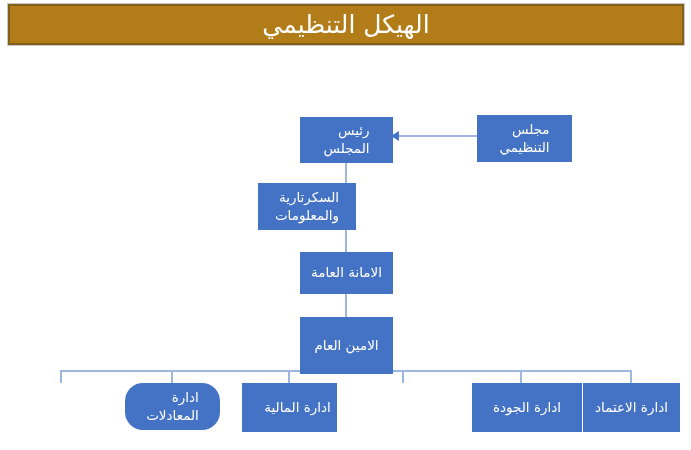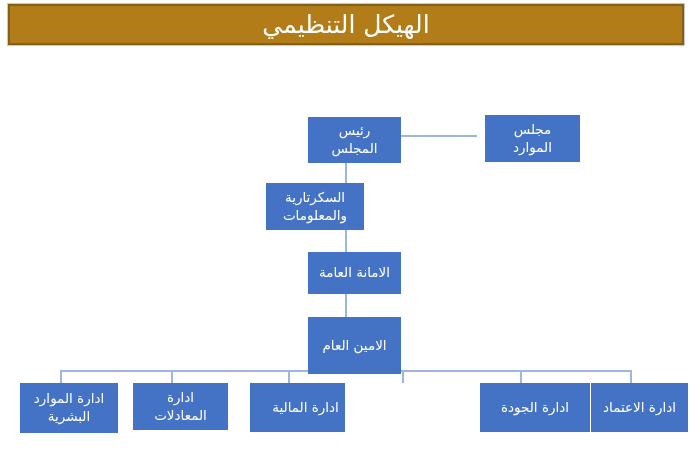--- a/index.html
+++ b/index.html
@@ -35,24 +35,23 @@
     direction: rtl;
     white-space: nowrap;
   }
   .node {
     position: absolute;
     background: var(--node-fill, #4472c4);
     color: var(--node-text, #ffffff);
     display: flex;
     align-items: center;
     justify-content: center;
-    text-align: center;
+    text-align: right;
     direction: rtl;
     box-sizing: border-box;
-    margin-left: 8px;
   }
   .node-label {
     font-size: 13.5px;
     line-height: 1.3;
     white-space: pre-line;
   }
   .conn {
     position: absolute;
     background: var(--connector, #9db6e0);
   }
@@ -84,47 +83,43 @@
   <div class="conn" style="left:60px; top:370px; width:572px; height:2px;"></div>
   <div class="conn" style="left:60px; top:371px; width:2px; height:12px;"></div>
   <div class="conn" style="left:171px; top:371px; width:2px; height:12px;"></div>
   <div class="conn" style="left:288px; top:371px; width:2px; height:12px;"></div>
   <div class="conn" style="left:402px; top:371px; width:2px; height:12px;"></div>
   <div class="conn" style="left:520px; top:371px; width:2px; height:12px;"></div>
   <div class="conn" style="left:630px; top:371px; width:2px; height:12px;"></div>
 
   <div class="node" style="left:477px; top:115px; width:95px; height:47px;">
     <span class="node-label">مجلس
-الموارد</span>
+التنظيمي</span>
   </div>
 
   <div class="node" style="left:300px; top:117px; width:93px; height:46px;">
     <span class="node-label">رئيس
 المجلس</span>
   </div>
 
   <div class="node" style="left:258px; top:183px; width:98px; height:47px;">
     <span class="node-label">السكرتارية
 والمعلومات</span>
   </div>
 
   <div class="node" style="left:300px; top:252px; width:93px; height:42px;">
     <span class="node-label">الامانة العامة</span>
   </div>
 
   <div class="node" style="left:300px; top:317px; width:93px; height:57px;">
     <span class="node-label">الامين العام</span>
   </div>
 
-  <div class="node" style="left:12px; top:383px; width:98px; height:50px;">
-    <span class="node-label">ادارة الموارد
-البشرية</span>
-  </div>
 
-  <div class="node" style="left:125px; top:383px; width:95px; height:47px;">
+  <div class="node" style="left:125px; top:383px; width:95px; height:47px;border-radius:18px;">
     <span class="node-label">ادارة
 المعادلات</span>
   </div>
 
   <div class="node" style="left:242px; top:383px; width:95px; height:49px;padding-left:16px;">
     <span class="node-label">ادارة المالية</span>
   </div>
 
 
   <div class="node" style="left:472px; top:383px; width:110px; height:49px;">

